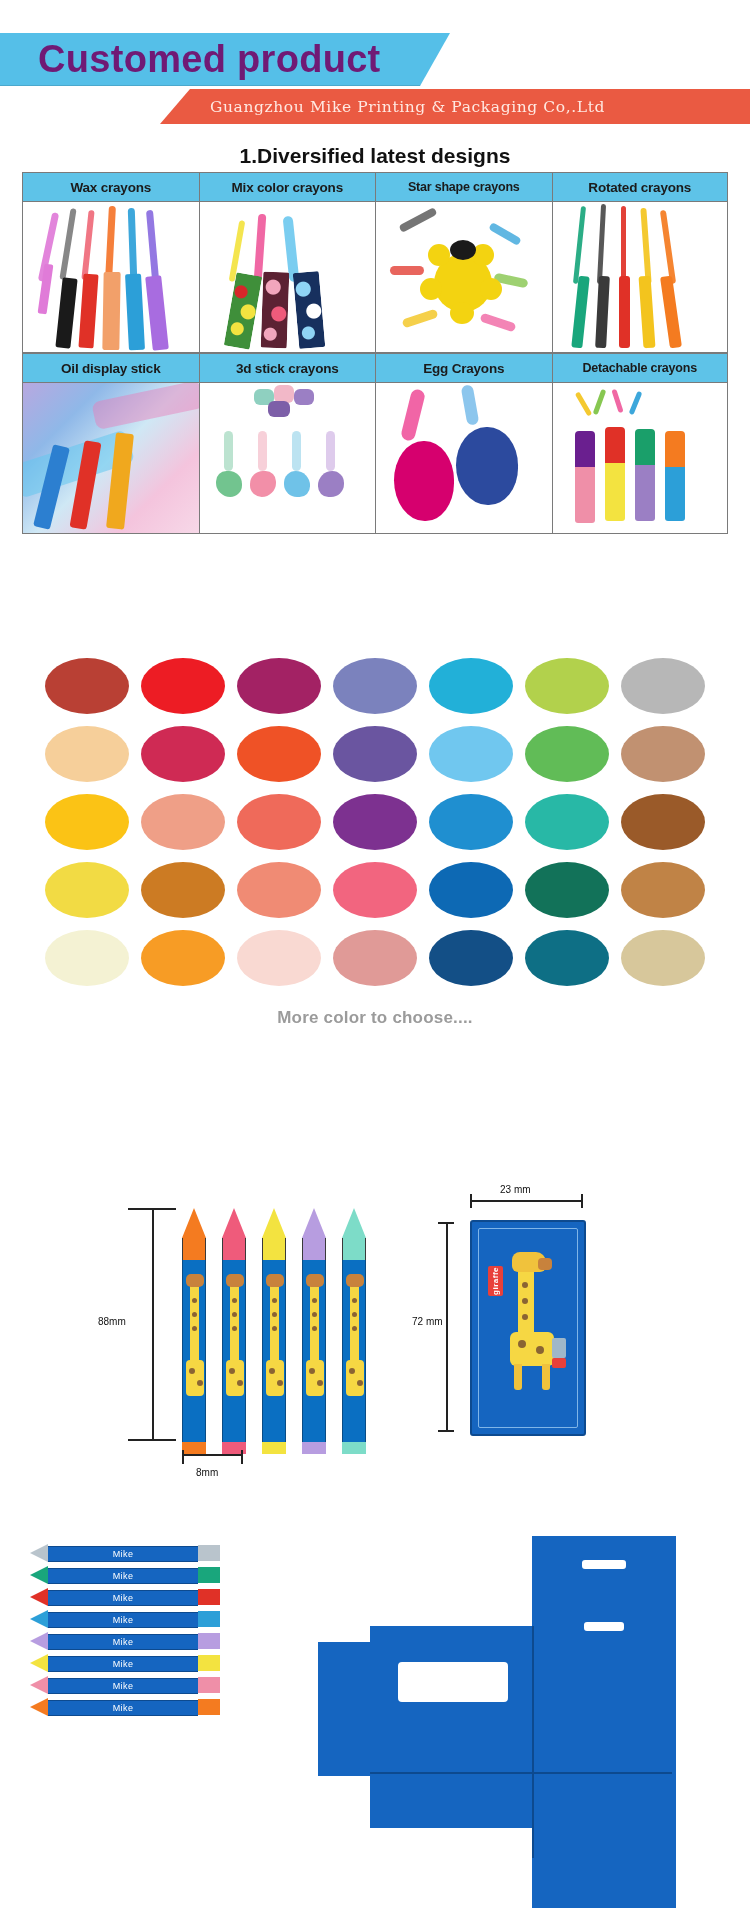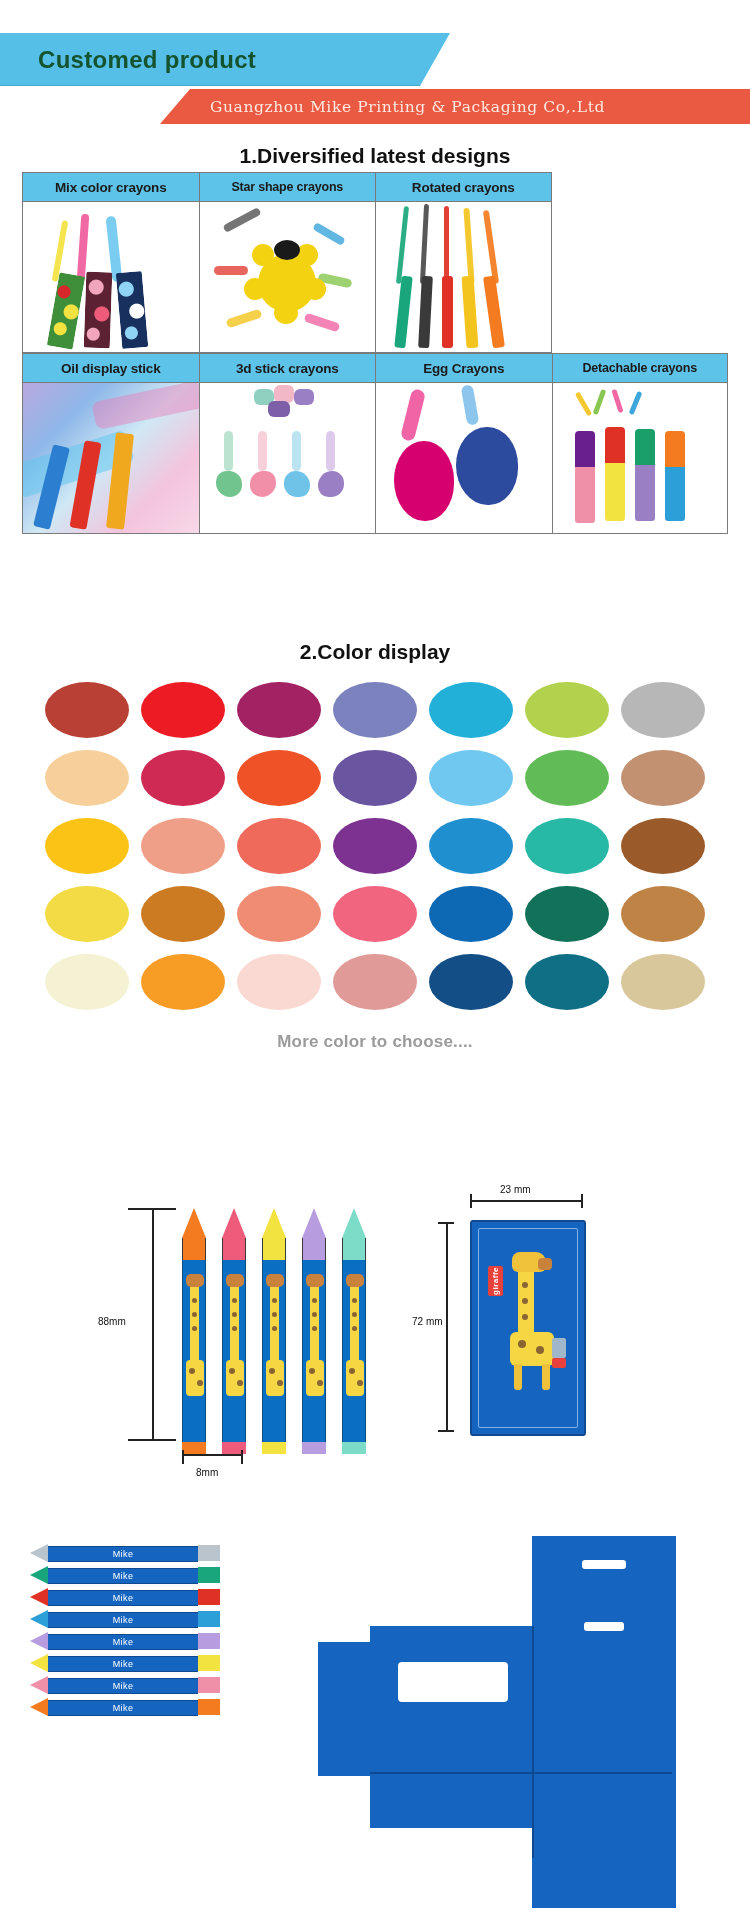--- a/index.html
+++ b/index.html
@@ -11,21 +11,21 @@
     position:absolute;left:0;top:33px;width:450px;height:53px;
     background:#55bfe8;
     clip-path:polygon(0 0, 450px 0, 420px 53px, 0 53px);
     display:flex;align-items:center;
   }
   .banner-blue .shadow{
     position:absolute;left:0;bottom:-5px;width:440px;height:6px;
     background:linear-gradient(to bottom,rgba(0,0,0,.13),rgba(0,0,0,0));
   }
   .banner-title{
-    color:#14532d;font-size:24px;font-weight:bold;letter-spacing:.3px;
+    color:#701a75;font-size:38px;font-weight:bold;letter-spacing:.3px;
     margin-left:38px;line-height:53px;
   }
   .banner-red{
     position:absolute;left:160px;top:89px;width:590px;height:35px;
     background:#ea5a42;
     clip-path:polygon(30px 0, 590px 0, 590px 35px, 0 35px);
     display:flex;align-items:center;
   }
   .banner-company{
     color:#ffe9e2;font-family:"DejaVu Serif",serif;font-size:15.5px;
@@ -134,20 +134,37 @@
 </div>
 
 <div style="position:absolute;left:0;top:144px;width:750px;">
   <div class="section-title">1.Diversified latest designs</div>
 </div>
 
 <div class="grid-outer">
 
   <div class="grid-row">
 
+    <div class="cell">
+      <div class="cell-head">Wax crayons</div>
+      <div class="cell-img">
+        <div class="stroke" style="left:22px;top:10px;width:7px;height:70px;background:#e07bd8;transform:rotate(12deg);"></div>
+        <div class="stroke" style="left:42px;top:6px;width:6px;height:72px;background:#7d7d7d;transform:rotate(9deg);"></div>
+        <div class="stroke" style="left:62px;top:8px;width:6px;height:70px;background:#ef6a7a;transform:rotate(6deg);"></div>
+        <div class="stroke" style="left:84px;top:4px;width:7px;height:74px;background:#f4742a;transform:rotate(3deg);"></div>
+        <div class="stroke" style="left:106px;top:6px;width:7px;height:72px;background:#2c9fd8;transform:rotate(-2deg);"></div>
+        <div class="stroke" style="left:126px;top:8px;width:7px;height:70px;background:#8a6ce0;transform:rotate(-5deg);"></div>
+        <div class="cr" style="left:18px;top:62px;width:9px;height:50px;background:#e07bd8;transform:rotate(8deg);"></div>
+        <div class="cr" style="left:36px;top:76px;width:15px;height:70px;background:#1a1a1a;transform:rotate(6deg);"></div>
+        <div class="cr" style="left:58px;top:72px;width:15px;height:74px;background:#e03127;transform:rotate(4deg);"></div>
+        <div class="cr" style="left:80px;top:70px;width:17px;height:78px;background:#f2a06a;transform:rotate(1deg);"></div>
+        <div class="cr" style="left:104px;top:72px;width:16px;height:76px;background:#2c9fd8;transform:rotate(-3deg);"></div>
+        <div class="cr" style="left:126px;top:74px;width:16px;height:74px;background:#a86ce0;transform:rotate(-6deg);"></div>
+      </div>
+    </div>
 
     <div class="cell">
       <div class="cell-head">Mix color crayons</div>
       <div class="cell-img">
         <div class="stroke" style="left:34px;top:18px;width:6px;height:62px;background:#f3e340;transform:rotate(10deg);"></div>
         <div class="stroke" style="left:56px;top:12px;width:8px;height:68px;background:#ef5b9c;transform:rotate(4deg);"></div>
         <div class="stroke" style="left:86px;top:14px;width:10px;height:66px;background:#6fc9ef;transform:rotate(-6deg);"></div>
         <div class="cr" style="left:30px;top:72px;width:26px;height:74px;background:#3f8f3a;transform:rotate(10deg);
           background-image:radial-gradient(circle at 30% 25%,#d6272a 6px,transparent 7px),radial-gradient(circle at 70% 50%,#f3e340 7px,transparent 8px),radial-gradient(circle at 40% 75%,#f3e340 6px,transparent 7px);"></div>
         <div class="cr" style="left:62px;top:70px;width:26px;height:76px;background:#5c2233;transform:rotate(2deg);
@@ -248,21 +265,20 @@
         <div class="cr" style="left:82px;top:46px;width:20px;height:36px;background:#1a9f6a;border-radius:4px 4px 0 0;"></div>
         <div class="cr" style="left:82px;top:82px;width:20px;height:56px;background:#9b7fc4;border-radius:0 0 3px 3px;"></div>
         <div class="cr" style="left:112px;top:48px;width:20px;height:36px;background:#f47b20;border-radius:4px 4px 0 0;"></div>
         <div class="cr" style="left:112px;top:84px;width:20px;height:54px;background:#2c9fd8;border-radius:0 0 3px 3px;"></div>
       </div>
     </div>
   </div>
 </div>
 
 <div class="swatch-area">
-  <div class="section-title">2.Color display</div>
   <div class="swatch-grid" id="swatch-grid">
       <div class="swatch" style="background: rgb(185, 64, 52);"></div>
       <div class="swatch" style="background: rgb(237, 28, 36);"></div>
       <div class="swatch" style="background: rgb(163, 34, 100);"></div>
       <div class="swatch" style="background: rgb(123, 130, 189);"></div>
       <div class="swatch" style="background: rgb(34, 176, 216);"></div>
       <div class="swatch" style="background: rgb(178, 209, 76);"></div>
       <div class="swatch" style="background: rgb(183, 183, 183);"></div>
       <div class="swatch" style="background: rgb(246, 207, 154);"></div>
       <div class="swatch" style="background: rgb(207, 42, 84);"></div>

